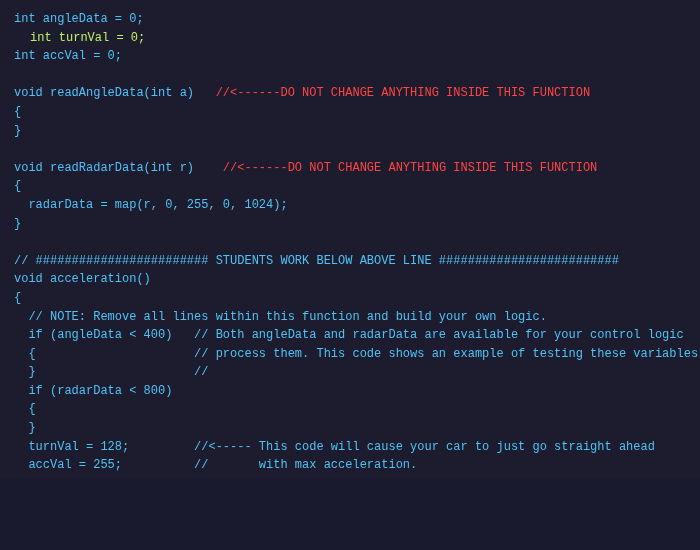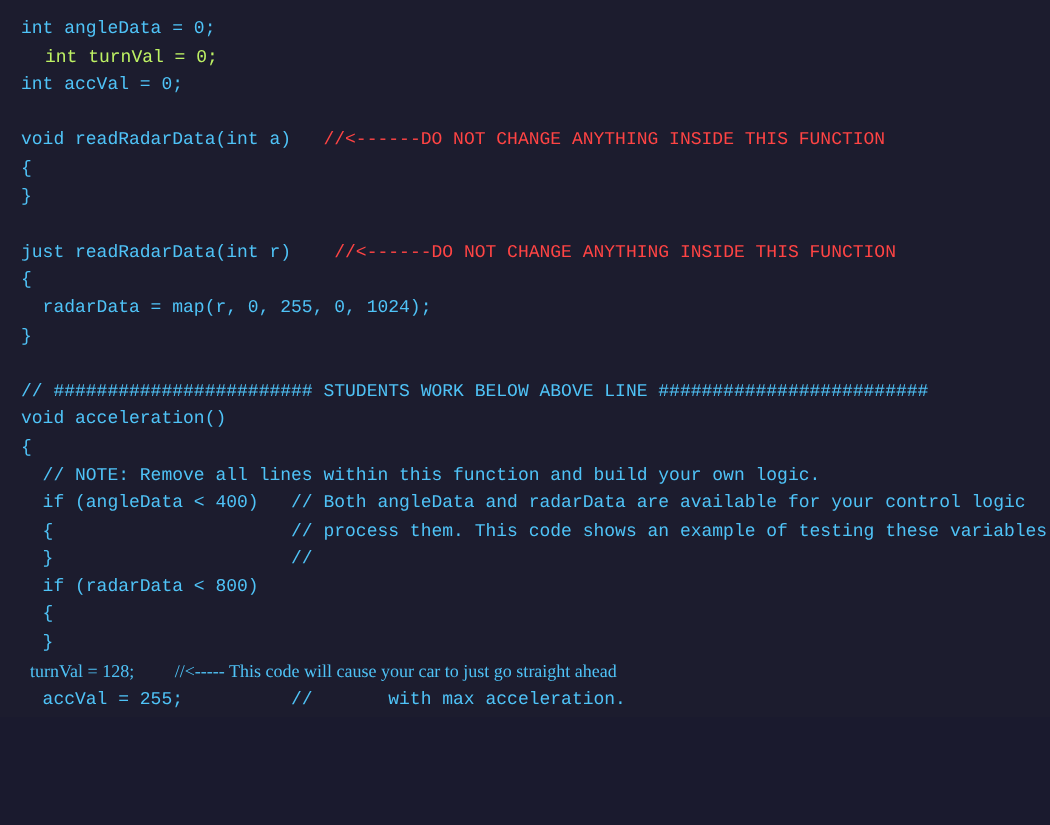--- a/index.html
+++ b/index.html
@@ -33,36 +33,36 @@
     }
   </style>
 </head>
 <body>
 
 <div class="code-container">
 <span class="line"><span style="color: rgb(79, 195, 247);">int angleData = 0;</span></span>
     <span class="line"><span style="color: #bef264; margin-left: 16px;">int turnVal = 0;</span></span>
     <span class="line"><span style="color: rgb(79, 195, 247);">int accVal = 0;</span></span>
     <span class="line">&nbsp;</span>
-    <span class="line"><span style="color: rgb(79, 195, 247);">void readRadarData(int a)   </span><span style="color: rgb(255, 68, 68);">//&lt;------DO NOT CHANGE ANYTHING INSIDE THIS FUNCTION</span></span>
+    <span class="line"><span style="color: rgb(79, 195, 247);">void readAngleData(int a)   </span><span style="color: rgb(255, 68, 68);">//&lt;------DO NOT CHANGE ANYTHING INSIDE THIS FUNCTION</span></span>
     <span class="line"><span style="color: rgb(79, 195, 247);">{</span></span>
     <span class="line"><span style="color: rgb(79, 195, 247);">}</span></span>
     <span class="line">&nbsp;</span>
-    <span class="line"><span style="color: rgb(79, 195, 247);">just readRadarData(int r)    </span><span style="color: rgb(255, 68, 68);">//&lt;------DO NOT CHANGE ANYTHING INSIDE THIS FUNCTION</span></span>
+    <span class="line"><span style="color: rgb(79, 195, 247);">void readRadarData(int r)    </span><span style="color: rgb(255, 68, 68);">//&lt;------DO NOT CHANGE ANYTHING INSIDE THIS FUNCTION</span></span>
     <span class="line"><span style="color: rgb(79, 195, 247);">{</span></span>
     <span class="line"><span style="color: rgb(79, 195, 247); text-align: right;">  radarData = map(r, 0, 255, 0, 1024);</span></span>
     <span class="line"><span style="color: rgb(79, 195, 247);">}</span></span>
     <span class="line">&nbsp;</span>
     <span class="line"><span style="color: rgb(79, 195, 247);">// ######################## STUDENTS WORK BELOW ABOVE LINE #########################</span></span>
     <span class="line"><span style="color: rgb(79, 195, 247);">void acceleration()</span></span>
     <span class="line"><span style="color: rgb(79, 195, 247);">{</span></span>
     <span class="line"><span style="color: rgb(79, 195, 247);">  // NOTE: Remove all lines within this function and build your own logic.</span></span>
     <span class="line"><span style="color: rgb(79, 195, 247);">  if (angleData &lt; 400)   // Both angleData and radarData are available for your control logic</span></span>
     <span class="line"><span style="color: rgb(79, 195, 247);">  {                      // process them. This code shows an example of testing these variables.</span></span>
     <span class="line"><span style="color: rgb(79, 195, 247);">  }                      //</span></span>
     <span class="line"><span style="color: rgb(79, 195, 247);">  if (radarData &lt; 800)</span></span>
     <span class="line"><span style="color: rgb(79, 195, 247);">  {</span></span>
     <span class="line"><span style="color: rgb(79, 195, 247);">  }</span></span>
-    <span class="line"><span style="color: rgb(79, 195, 247); font-family: Liberation Serif, serif;">  turnVal = 128;         //&lt;----- This code will cause your car to just go straight ahead</span></span>
+    <span class="line"><span style="color: rgb(79, 195, 247);">  turnVal = 128;         //&lt;----- This code will cause your car to just go straight ahead</span></span>
     <span class="line"><span style="color: rgb(79, 195, 247);">  accVal = 255;          //       with max acceleration.</span></span>
     <span class="line"><span style="color: rgb(79, 195, 247);">}</span></span>
     <span class="line">&nbsp;</span>
   </div>
 
 </body></html>

